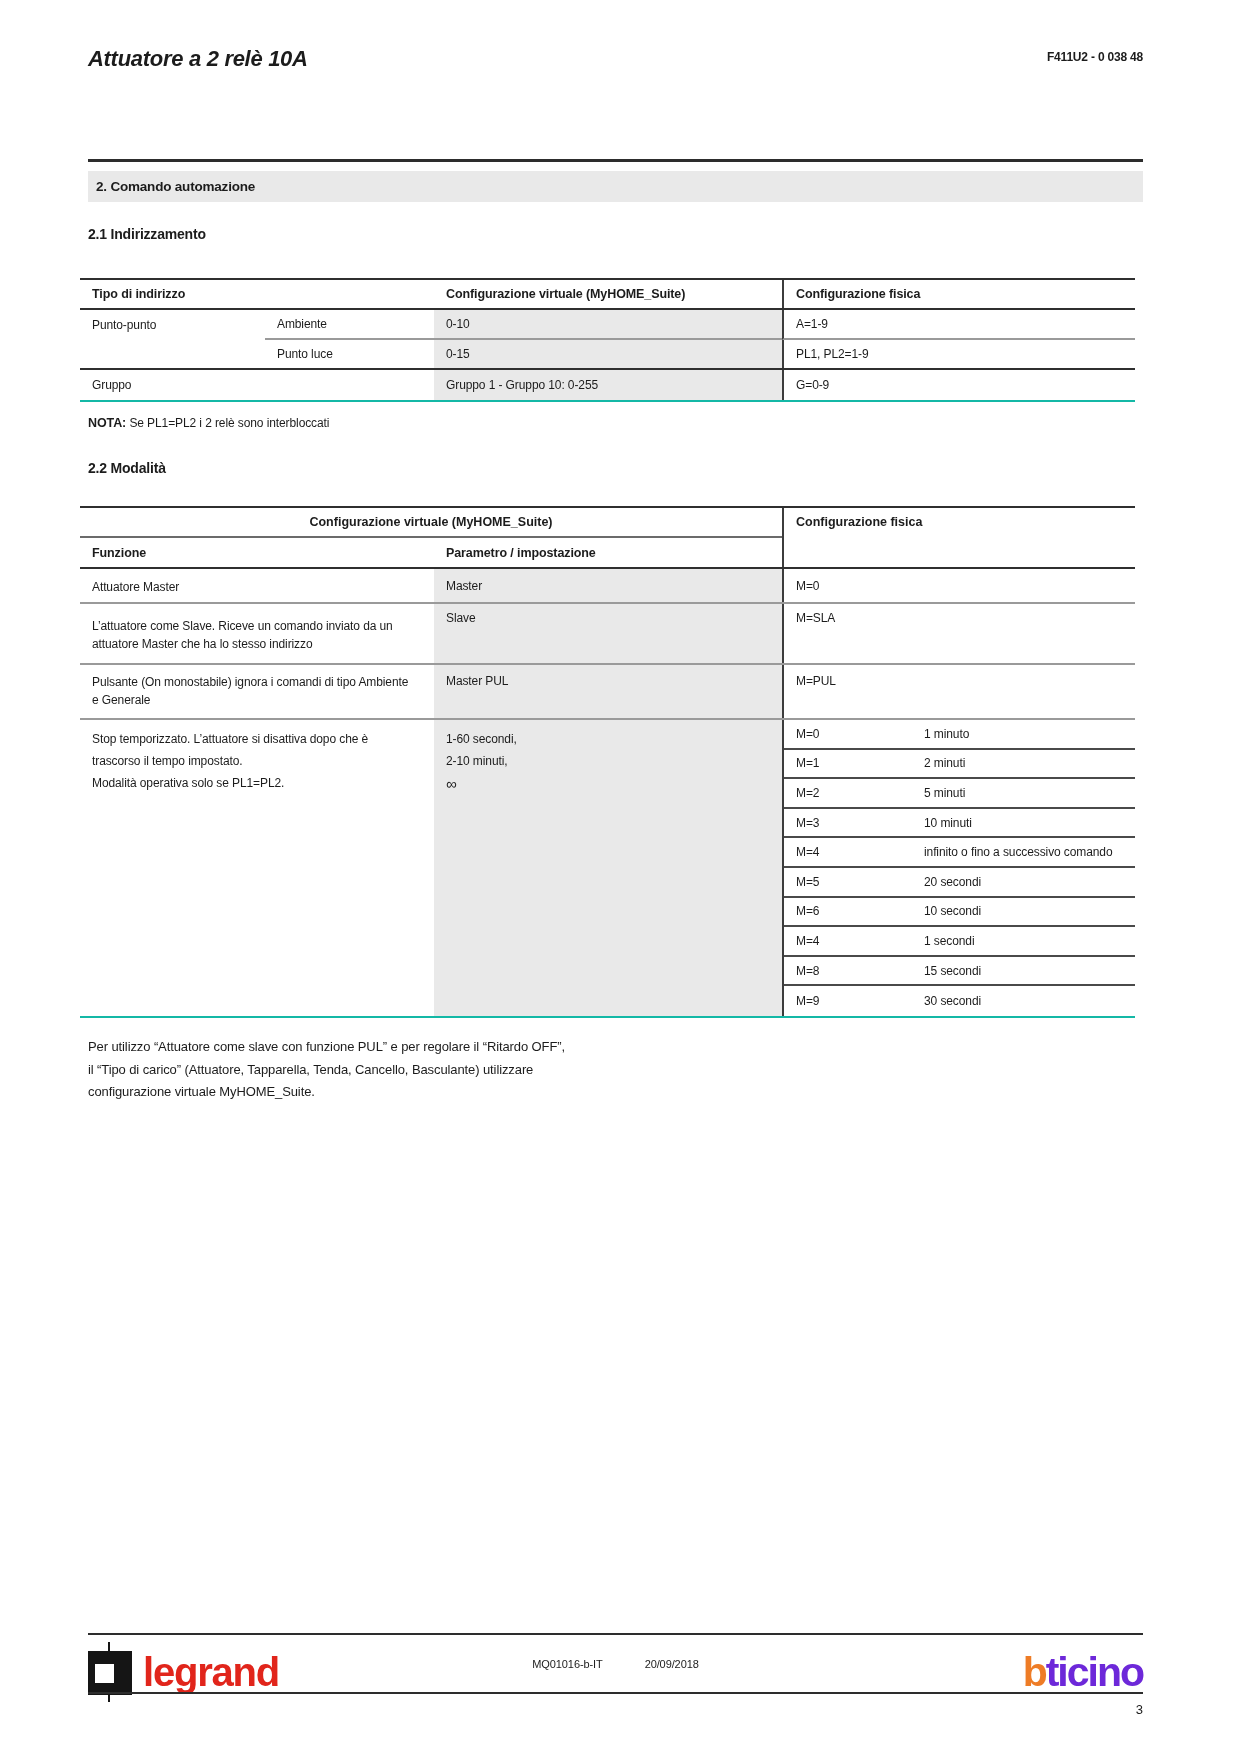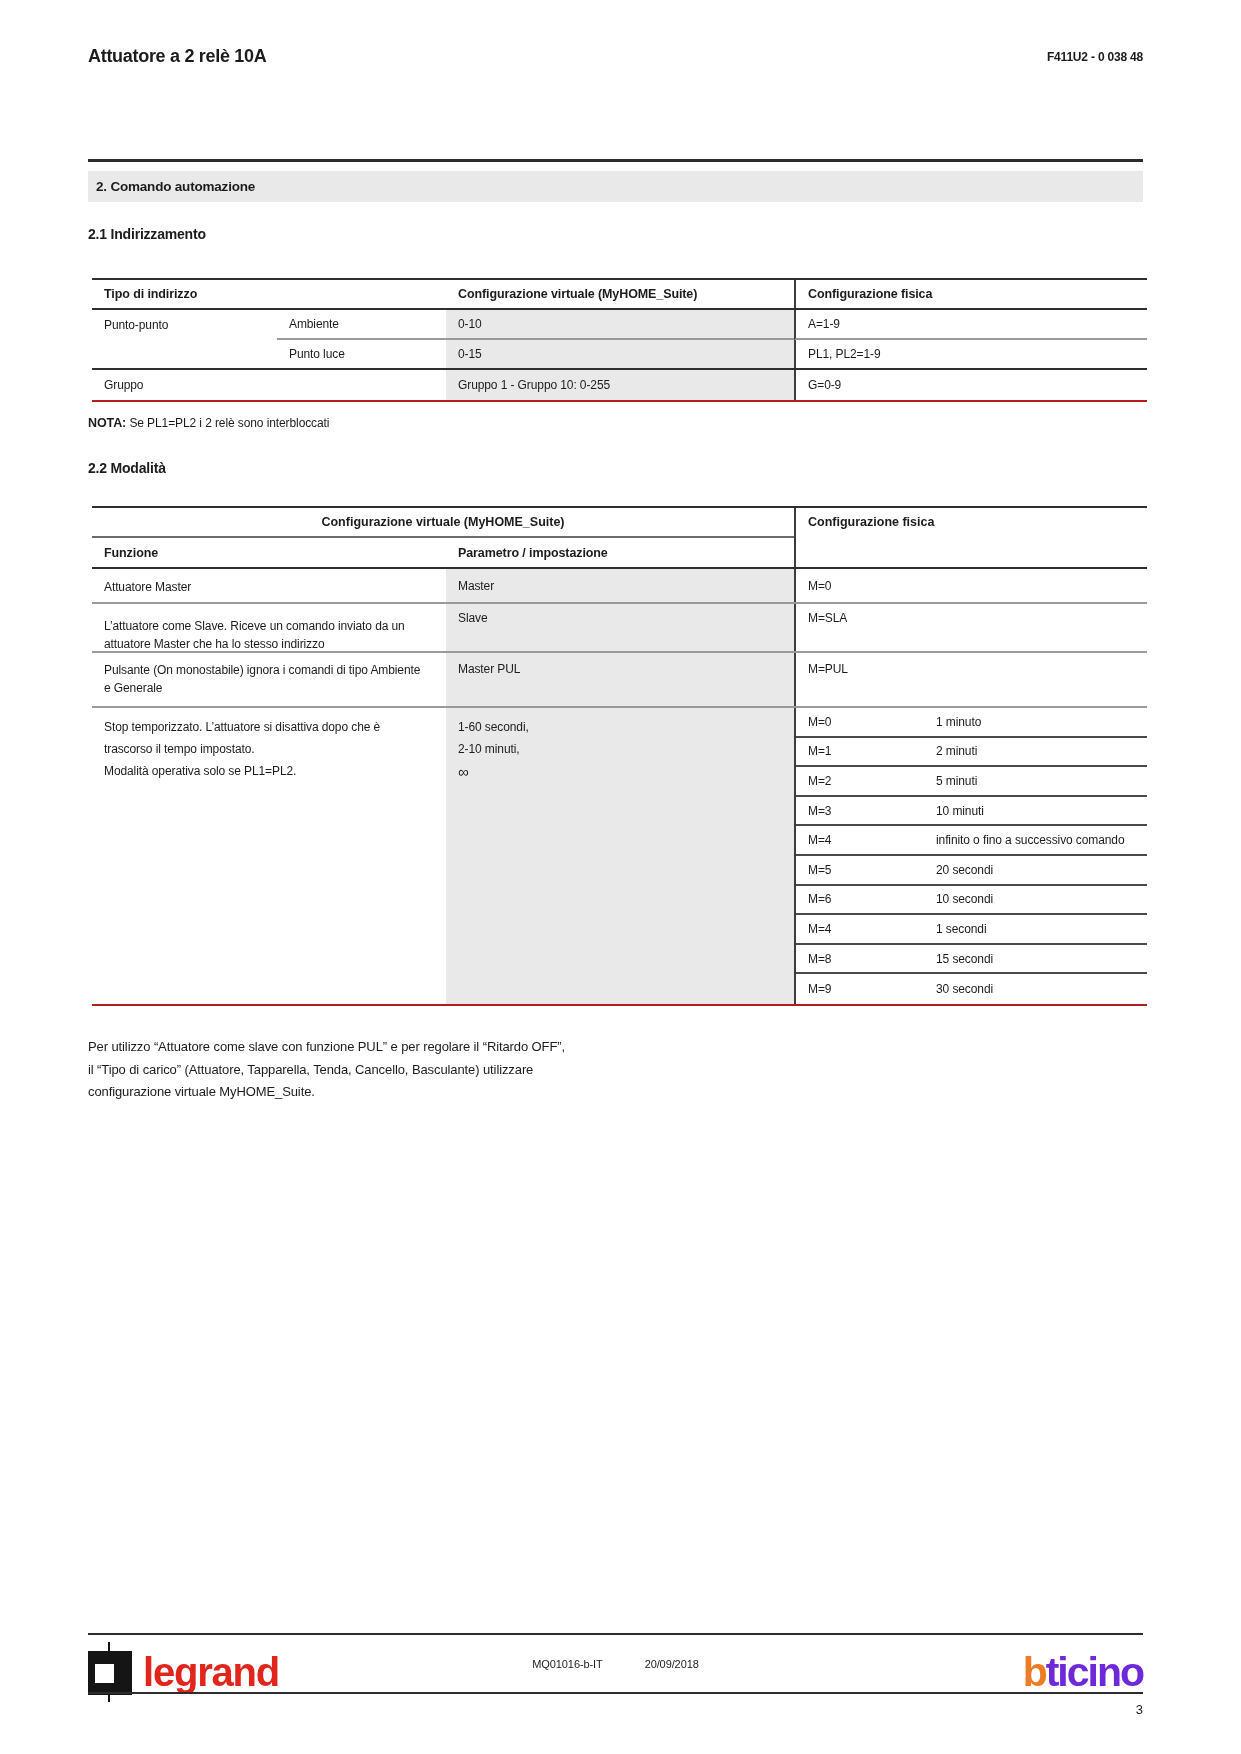--- a/index.html
+++ b/index.html
@@ -7,55 +7,55 @@
   body {
     width:1241px; height:1754px;
     font-family:"Liberation Sans", sans-serif;
     color:#1c1c1c;
     position:relative;
     overflow:hidden;
   }
   .page { position:relative; width:1241px; height:1754px; background:#fff; }
 
   
-  .doc-title { position:absolute; left:88px; top:46px; font-size:18px; font-weight:bold; letter-spacing:-0.3px; }
+  .doc-title { position:absolute; left:88px; top:46px; font-size:22px; font-weight:bold; letter-spacing:-0.3px;font-style:italic; }
   .doc-ref   { position:absolute; top:50px; left:88px; width:1055px; text-align:right; font-size:12px; font-weight:bold; letter-spacing:-0.2px; }
 
   .rule-dark  { position:absolute; left:88px; width:1055px; height:3px; background:#2d2d2d; }
   .rule-thin  { position:absolute; left:88px; width:1055px; height:2px; background:#2d2d2d; }
 
   .section-bar { position:absolute; left:88px; top:171px; width:1055px; height:31px; background:#e9e9e9;
                  display:flex; align-items:center; padding-left:8px; }
   .section-bar span { font-size:13.5px; font-weight:bold; letter-spacing:-0.2px; }
 
   .subheading { position:absolute; left:88px; font-size:14px; font-weight:bold; letter-spacing:-0.2px; }
 
   
-  .tbl { position:absolute; left:92px; width:1055px; border-top:2px solid #2f2f2f; border-bottom:2px solid #b91c1c; }
+  .tbl { position:absolute; left:80px; width:1055px; border-top:2px solid #2f2f2f; border-bottom:2px solid #14b8a6; }
   .trow { display:flex; width:100%; }
   .cell { padding-left:12px; font-size:12px; letter-spacing:-0.1px; display:flex; align-items:center; }
   .cell.top { align-items:flex-start; }
   .bold { font-weight:bold; font-size:12.5px; }
   .graybg { background:#e9e9e9; }
   .vline { border-left:2px solid #3c3c3c; }
   .bb-gray { border-bottom:2px solid #9a9a9a; }
   .bb-dark { border-bottom:2px solid #2f2f2f; }
   .lh { line-height:17.5px; display:block; }
 
   
   .c1 { width:185px; } .c2 { width:169px; } .c3 { width:348px; } .c4 { width:353px; }
   .h30 { height:30px; }
 
   
   .f1 { width:354px; } .f2 { width:348px; } .f3 { width:353px; }
   .hdr2-left { width:702px; }
   .hdr2-r1 { height:30px; display:flex; align-items:center; justify-content:center; border-bottom:2px solid #6b6b6b; }
   .hdr2-r2 { height:29px; display:flex; }
   .hdr2-fis { width:353px; border-left:2px solid #3c3c3c; padding:7px 0 0 12px; }
-  .r35 { height:35px; } .r47 { height:49px; } .r55 { height:55px; }
+  .r35 { height:35px; } .r47 { height:61px; } .r55 { height:55px; }
   .pt10 { padding-top:10px; } .pt7 { padding-top:7px; } .pt9 { padding-top:9px; }
 
   .timed { height:296px; }
   .opt-col { width:353px; border-left:2px solid #3c3c3c; display:flex; flex-direction:column; }
   .opt-row { height:29.6px; display:flex; align-items:center; border-bottom:2px solid #4a4a4a; }
   .opt-row.last { border-bottom:none; }
   .opt-m { width:140px; padding-left:12px; font-size:12px; letter-spacing:-0.1px; }
   .opt-t { font-size:12px; letter-spacing:-0.1px; }
   .inf { font-size:15px; }
 

